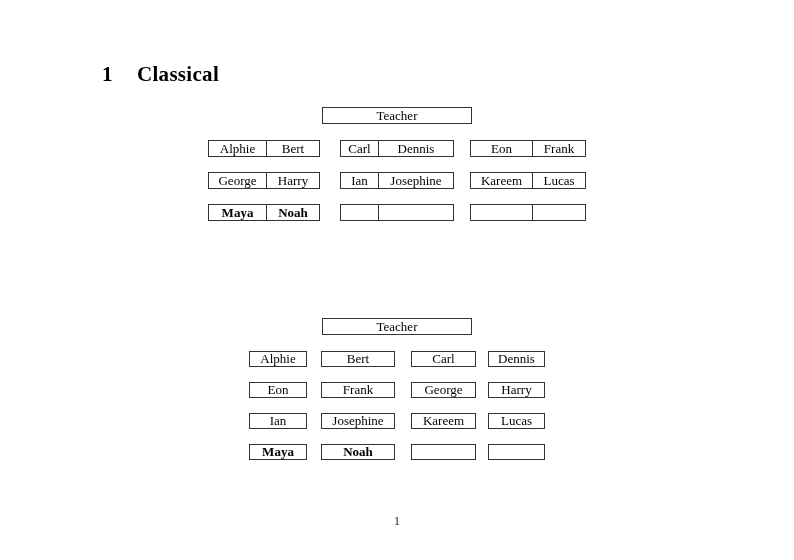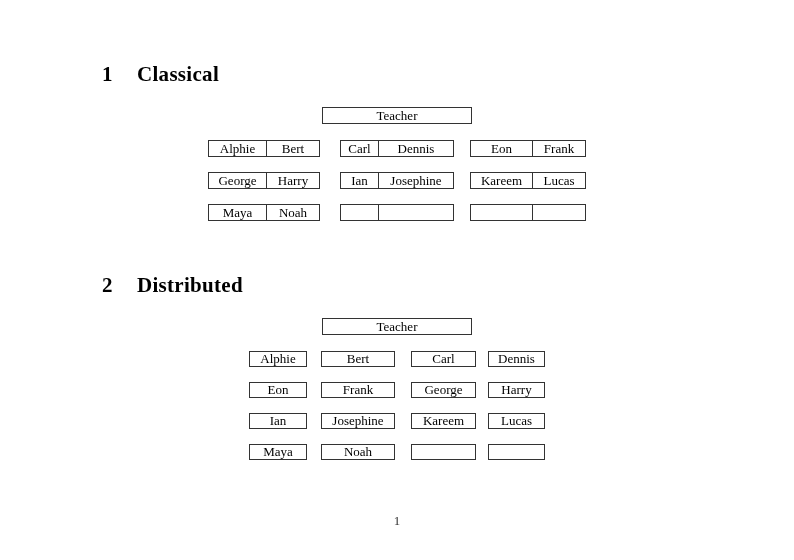--- a/index.html
+++ b/index.html
@@ -43,21 +43,21 @@
     width: 148px;
     height: 15px;
     border: 1px solid #333;
     text-align: center;
     font-size: 13px;
     line-height: 15px;
   }
 
   .rows { display: flex; flex-direction: column; margin-top: 16px; align-items: flex-end; }
   .desk-row { display: flex; margin-bottom: 15px; align-items: flex-start; }
-  .rows .desk-row:last-child { margin-bottom: 0; }
+  .rows .desk-row:last-child { margin-bottom: 0; font-weight: bold; }
 
   
   .desk { display: flex; border: 1px solid #333; height: 15px; }
   .desk .seat {
     text-align: center;
     font-size: 13px;
     line-height: 15px;
     overflow: hidden;
     white-space: nowrap;
   }
@@ -146,23 +146,20 @@
             <div class="seat s1"></div>
           </div>
           <div class="desk g2">
             <div class="seat s0"></div>
             <div class="seat s1"></div>
           </div>
         </div>
       </div>
   </div>
 
-  <div class="heading" id="heading-2">
-    <span class="num">2</span><span>Distributed</span>
-  </div>
 
   <div class="diagram" id="diagram-distributed">
     <div class="teacher-box">
       <span>Teacher</span>
     </div>
     <div class="rows">
         <div class="desk-row">
           <div class="sbox c0">Alphie</div>
           <div class="sbox c1">Bert</div>
           <div class="sbox c2">Carl</div>

